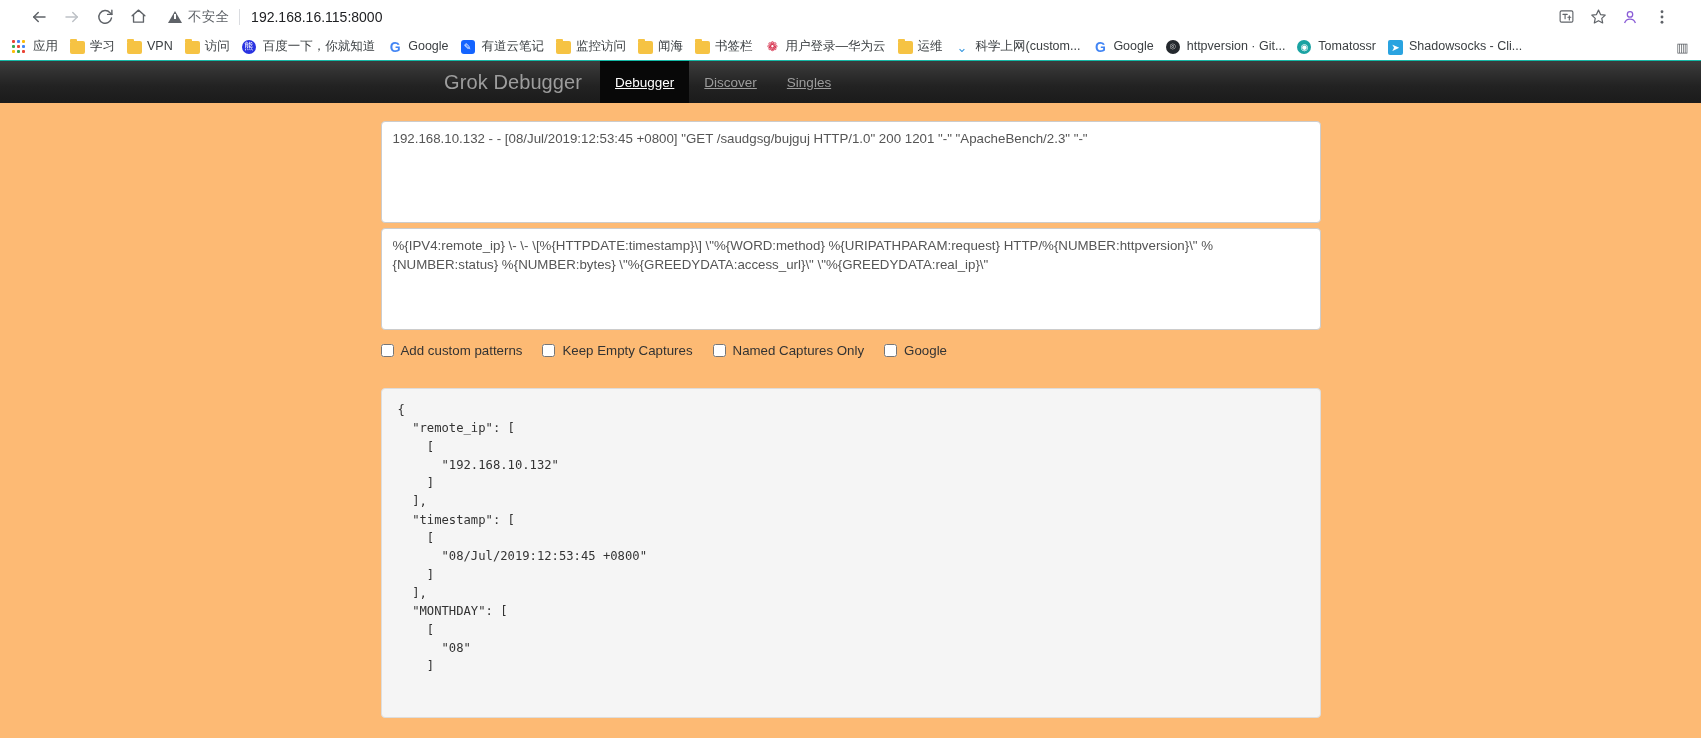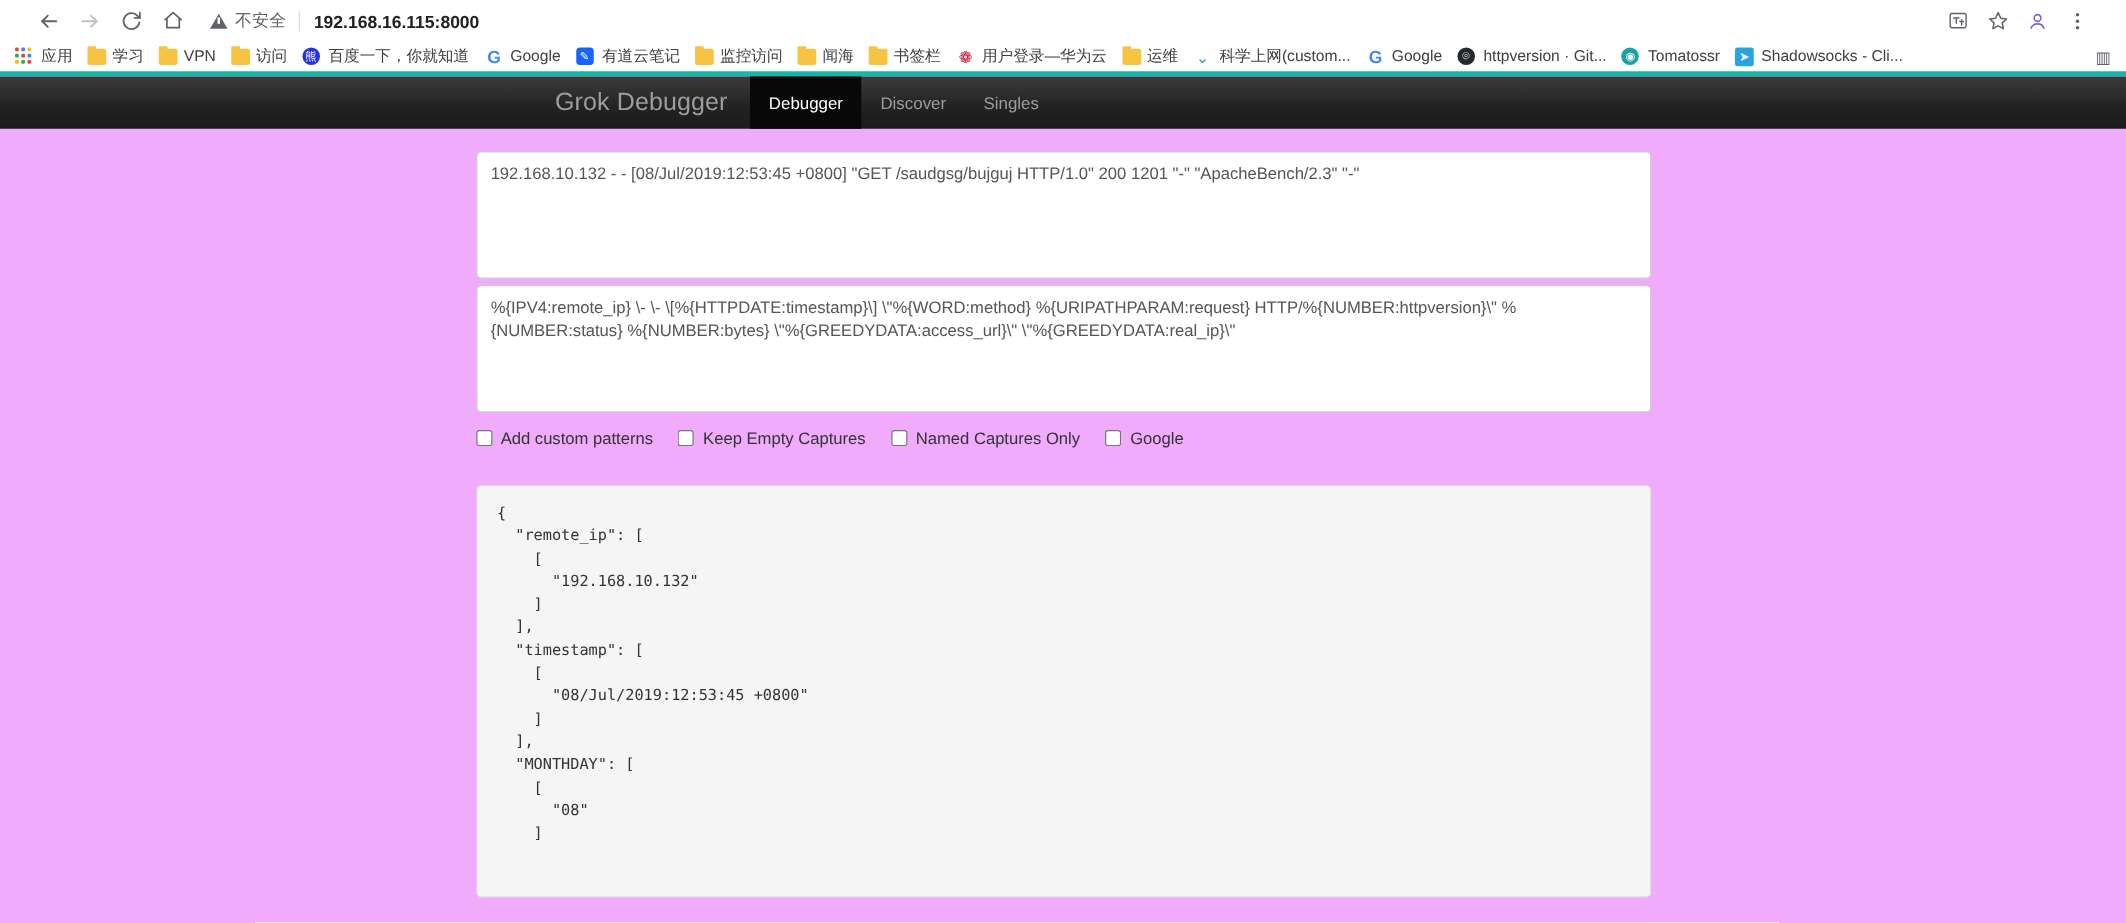--- a/index.html
+++ b/index.html
@@ -68,40 +68,40 @@
     width: 2.4px; height: 5px;
     background: #ffffff;
   }
   .sec-text { font-size: 13.5px; letter-spacing: .2px; }
   .url-sep {
     display:inline-block;
     width:1px; height:16px;
     background:#dadce0;
     margin: 0 11px 0 2px;
   }
-  .url-text { color: #202124; font-size: 14px; font-weight: bold; }
+  .url-text { color: #202124; font-size: 14px; }
   .toolbar-right {
     display:flex; align-items:center; gap: 2px; margin-left:auto;
     flex: 0 0 auto;
   }
   .tb-icon {
     width: 30px; height: 28px;
     display:flex; align-items:center; justify-content:center;
     color:#5f6368; cursor:pointer;
   }
 
   
   .bookmarks {
     height: 28px;
     display: flex;
     align-items: center;
     padding: 0 7px;
     gap: 0px;
     background: #ffffff;
-    border-bottom: 4px solid #14b8a6;
+    border-bottom: 1px solid #14b8a6;
     font-size: 12.5px;
     color: #3c4043;
     white-space: nowrap;
     overflow: hidden;
   }
   .bm {
     display:flex; align-items:center;
     padding: 2px 7px 2px 5px;
     border-radius: 4px;
     cursor: pointer;
@@ -165,21 +165,21 @@
     width:15px;height:15px;margin-top:1px;color:#5f6368;
     display:flex;align-items:center;justify-content:center;font-size:13px;
   }
   .bm-overflow { margin-left:auto; flex:0 0 auto; padding-right:4px; }
 
   
   .page {
     height: 677px;
     overflow: hidden;
     position: relative;
-    background: #f0abfc;
+    background: #fdba74;
   }
   .navbar {
     height: 42px;
     background: linear-gradient(to bottom, #3c3c3c 0%, #222222 60%, #1b1b1b 100%);
     display: flex;
     align-items: stretch;
     padding-left: 420px;
   }
   .brand {
     color: #9d9d9d;
@@ -189,20 +189,21 @@
     cursor: pointer;
     letter-spacing: .1px;
   }
   .nav-tabs { display:flex; align-items:stretch; }
   .nav-tab {
     display:flex; align-items:center;
     padding: 0 15px;
     color:#9d9d9d;
     font-size: 13.5px;
     cursor: pointer;
+    text-decoration: underline;
   }
   .nav-tab.active { color:#ffffff; background:#080808; }
 
   .content {
     padding-top: 18px;
     display:flex;
     flex-direction: column;
     align-items: center;
   }
 

